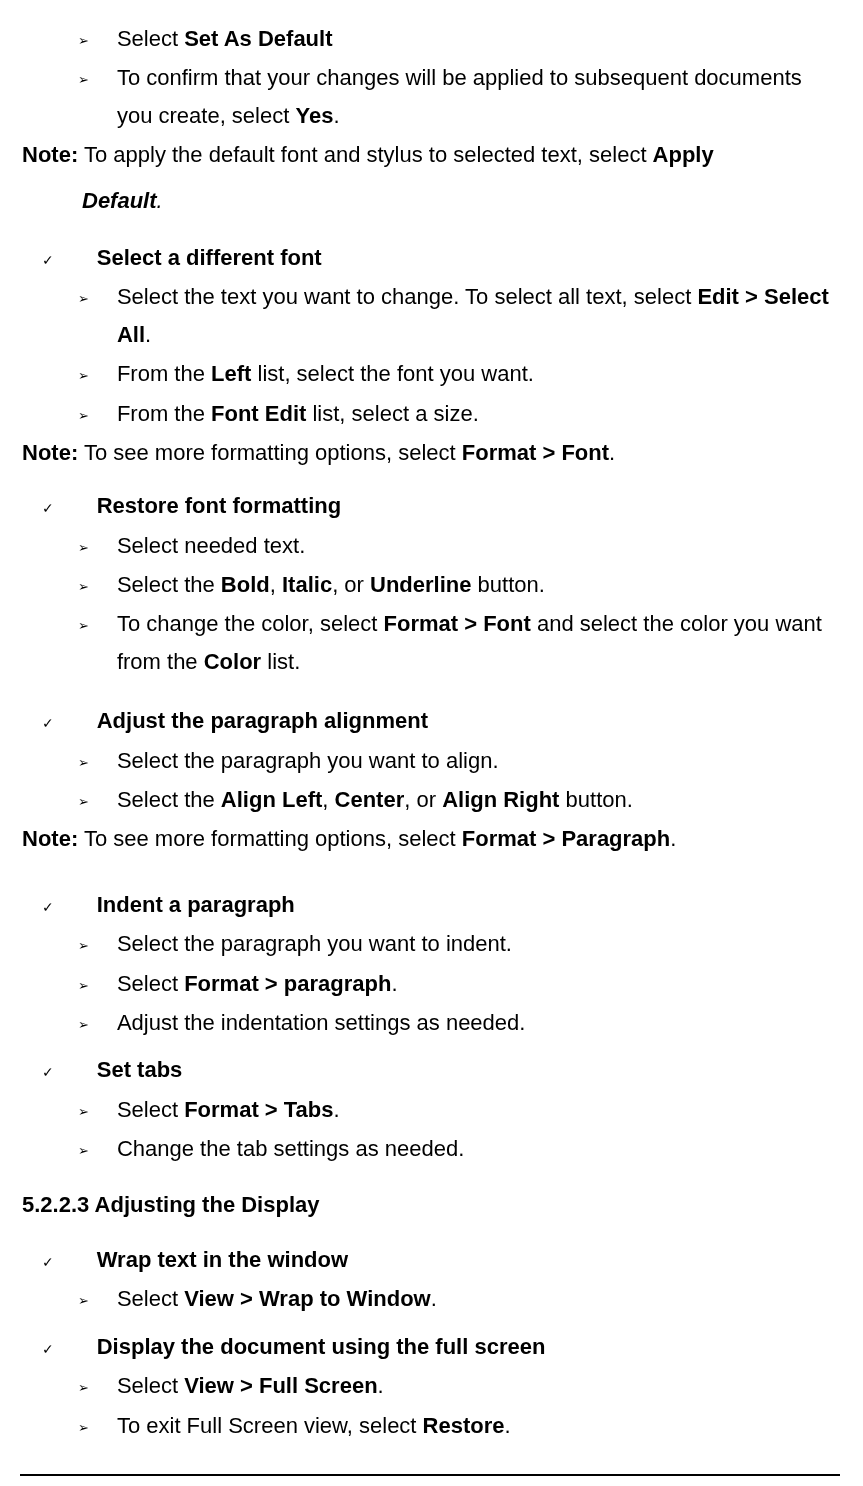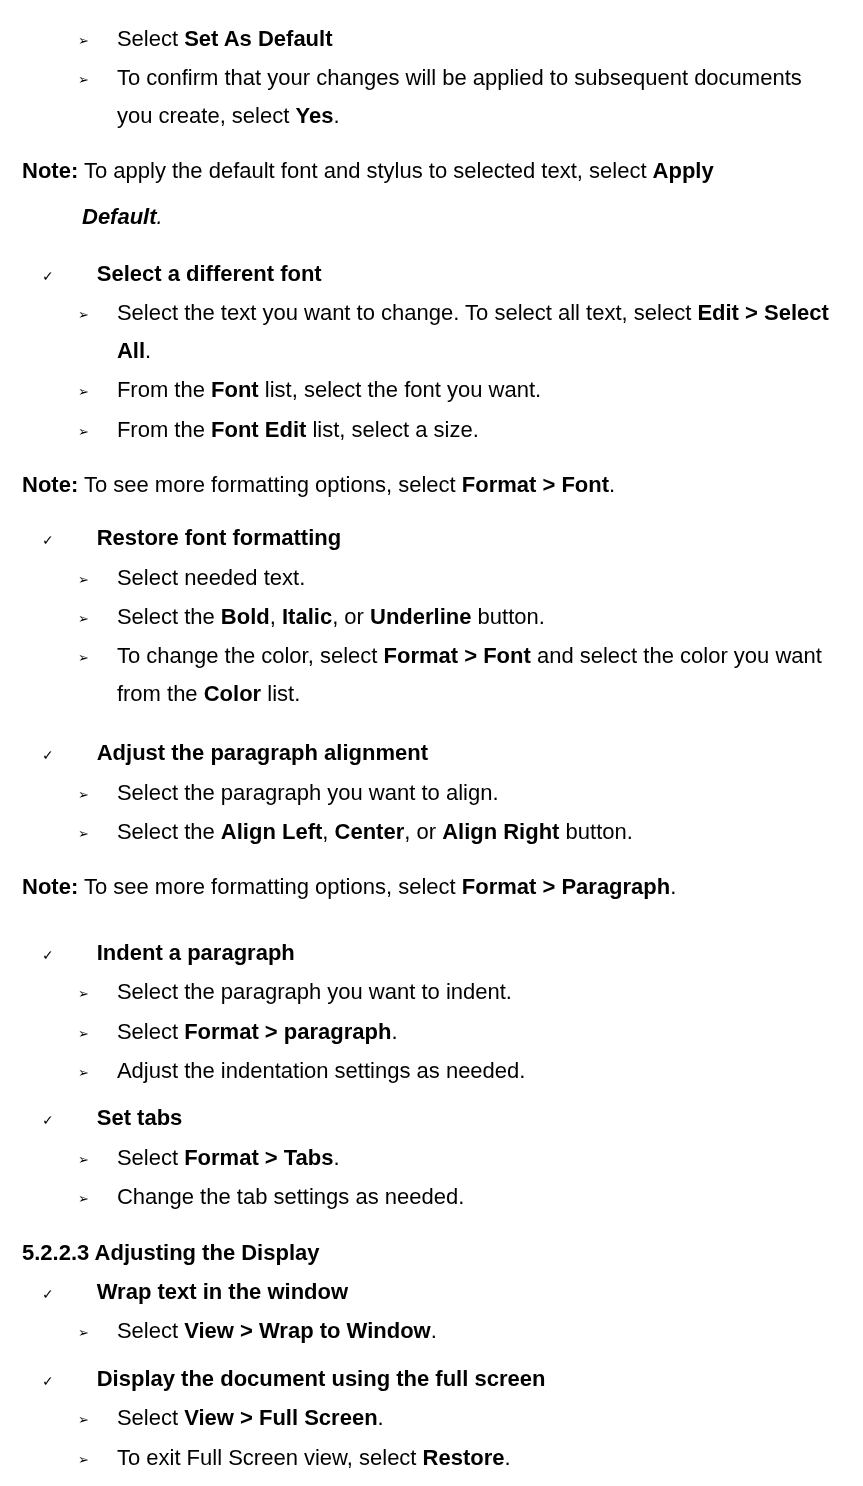--- a/index.html
+++ b/index.html
@@ -35,31 +35,31 @@
       margin-right: 18px;
       margin-top: 10px;
       flex-shrink: 0;
     }
     .check-text {
       flex: 1;
       margin-left: 25px;
     }
     .note {
       margin-left: 2px;
-      margin-top: 18px;
+      margin-top: 2px;
       margin-bottom: 8px;
     }
     .note-continue {
       margin-left: 62px;
       font-style: italic;
     }
     .section-heading {
       font-weight: bold;
       margin-top: 8px;
-      margin-bottom: 2px;
+      margin-bottom: 18px;
       margin-left: 2px;
     }
     .spacer { height: 20px; }
     .spacer-sm { height: 8px; }
     b { font-weight: bold; }
     hr {
       border: none;
       border-top: 2px solid #000;
       margin-top: 30px;
       margin-bottom: 10px;
@@ -92,21 +92,21 @@
   <span class="check-text"><b>Select a different font</b></span>
 </div>
 
 <div class="arrow-item">
   <span class="arrow-bullet">➢</span>
   <span class="arrow-text">Select the text you want to change. To select all text, select <b>Edit &gt; Select All</b>.</span>
 </div>
 
 <div class="arrow-item">
   <span class="arrow-bullet">➢</span>
-  <span class="arrow-text">From the <b>Font</b> list, select the font you want.</span>
+  <span class="arrow-text">From the <b>Left</b> list, select the font you want.</span>
 </div>
 
 <div class="arrow-item">
   <span class="arrow-bullet">➢</span>
   <span class="arrow-text">From the <b>Font Edit</b> list, select a size.</span>
 </div>
 
 <div class="note"><b>Note:</b> To see more formatting options, select <b>Format &gt; Font</b>.</div>
 
 <div class="spacer-sm"></div>

